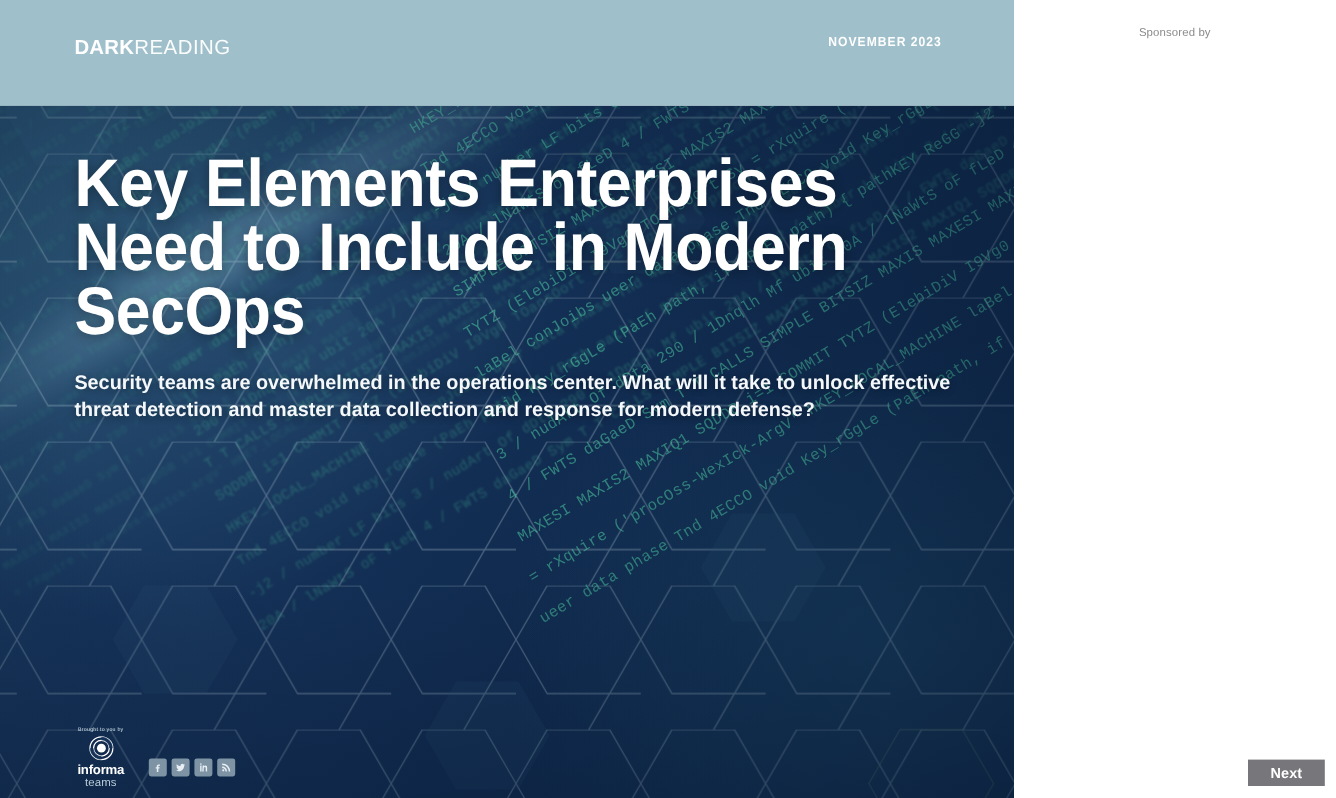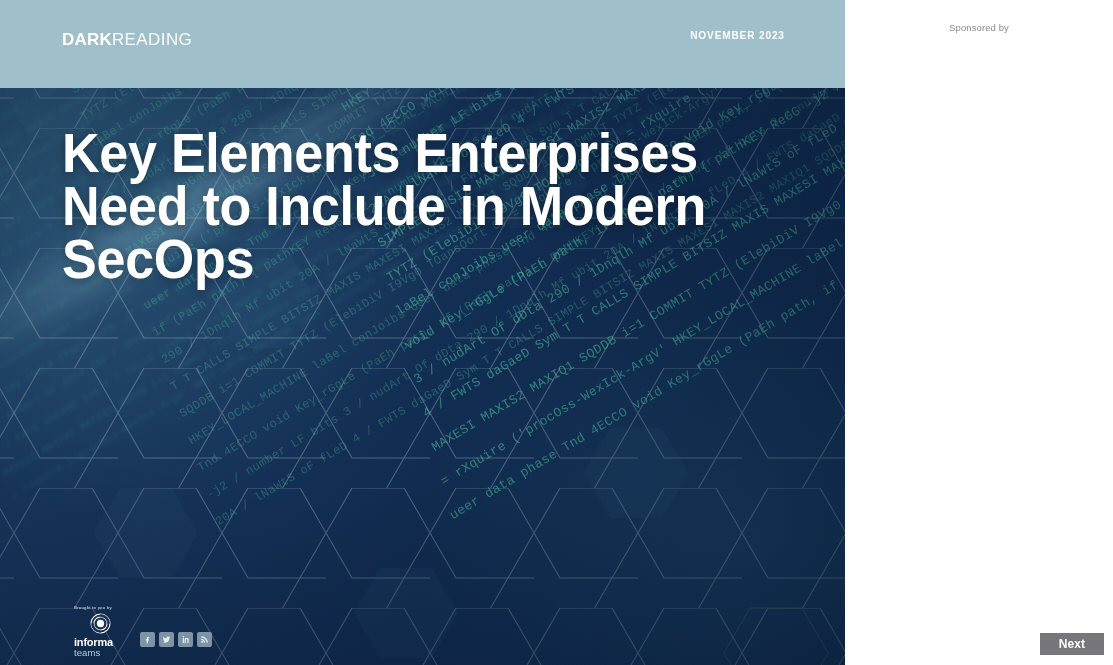--- a/index.html
+++ b/index.html
@@ -105,21 +105,21 @@
     font-weight:bold;
     max-width:745px;
     text-shadow:0 1px 6px rgba(0,0,0,.35);
   }
 
   
   #hero-footer {
     position:absolute; left:58px; bottom:6px; z-index:5;
     display:flex; align-items:flex-end; gap:14px;
   }
-  #informa-block { width:52px; text-align:left;margin-left:16px; }
+  #informa-block { width:52px; text-align:center; }
   #informa-kicker {
     color:#cfe0e8; font-size:4.4px; letter-spacing:.2px;
     line-height:1; margin-bottom:3px; white-space:nowrap;
   }
   #informa-mark { width:21px; height:21px; margin:0 auto 3px; display:block; }
   #informa-name {
     color:#ffffff; font-weight:bold; font-size:11px;
     line-height:1; letter-spacing:-.2px;
   }
   #informa-sub {
@@ -261,20 +261,21 @@
       <div id="vignette"></div>
     </div>
 
     <div id="masthead">
       <div id="brand-logo"><span class="dark">DARK</span><span class="reading">READING</span></div>
       <div id="issue-date">NOVEMBER  2023</div>
     </div>
 
     <div id="hero-text">
       <div id="headline">Key Elements Enterprises Need to Include in Modern SecOps</div>
+      <div id="subhead">Security teams are overwhelmed in the operations center. What will it take to unlock effective threat detection and master data collection and response for modern defense?</div>
     </div>
 
     <div id="hero-footer">
       <div id="informa-block">
         <div id="informa-kicker">Brought to you by</div>
         <svg id="informa-mark" viewBox="0 0 32 32">
           <circle cx="16" cy="16" r="14.5" fill="none" stroke="#ffffff" stroke-width="1.6"></circle>
           <circle cx="16" cy="16" r="10" fill="none" stroke="#ffffff" stroke-width="1.6"></circle>
           <circle cx="16" cy="16" r="5.6" fill="#ffffff"></circle>
           <path d="M16 1.5 A14.5 14.5 0 0 1 30.5 16 L26 16 A10 10 0 0 0 16 6 Z" fill="#16335a" opacity=".85"></path>

